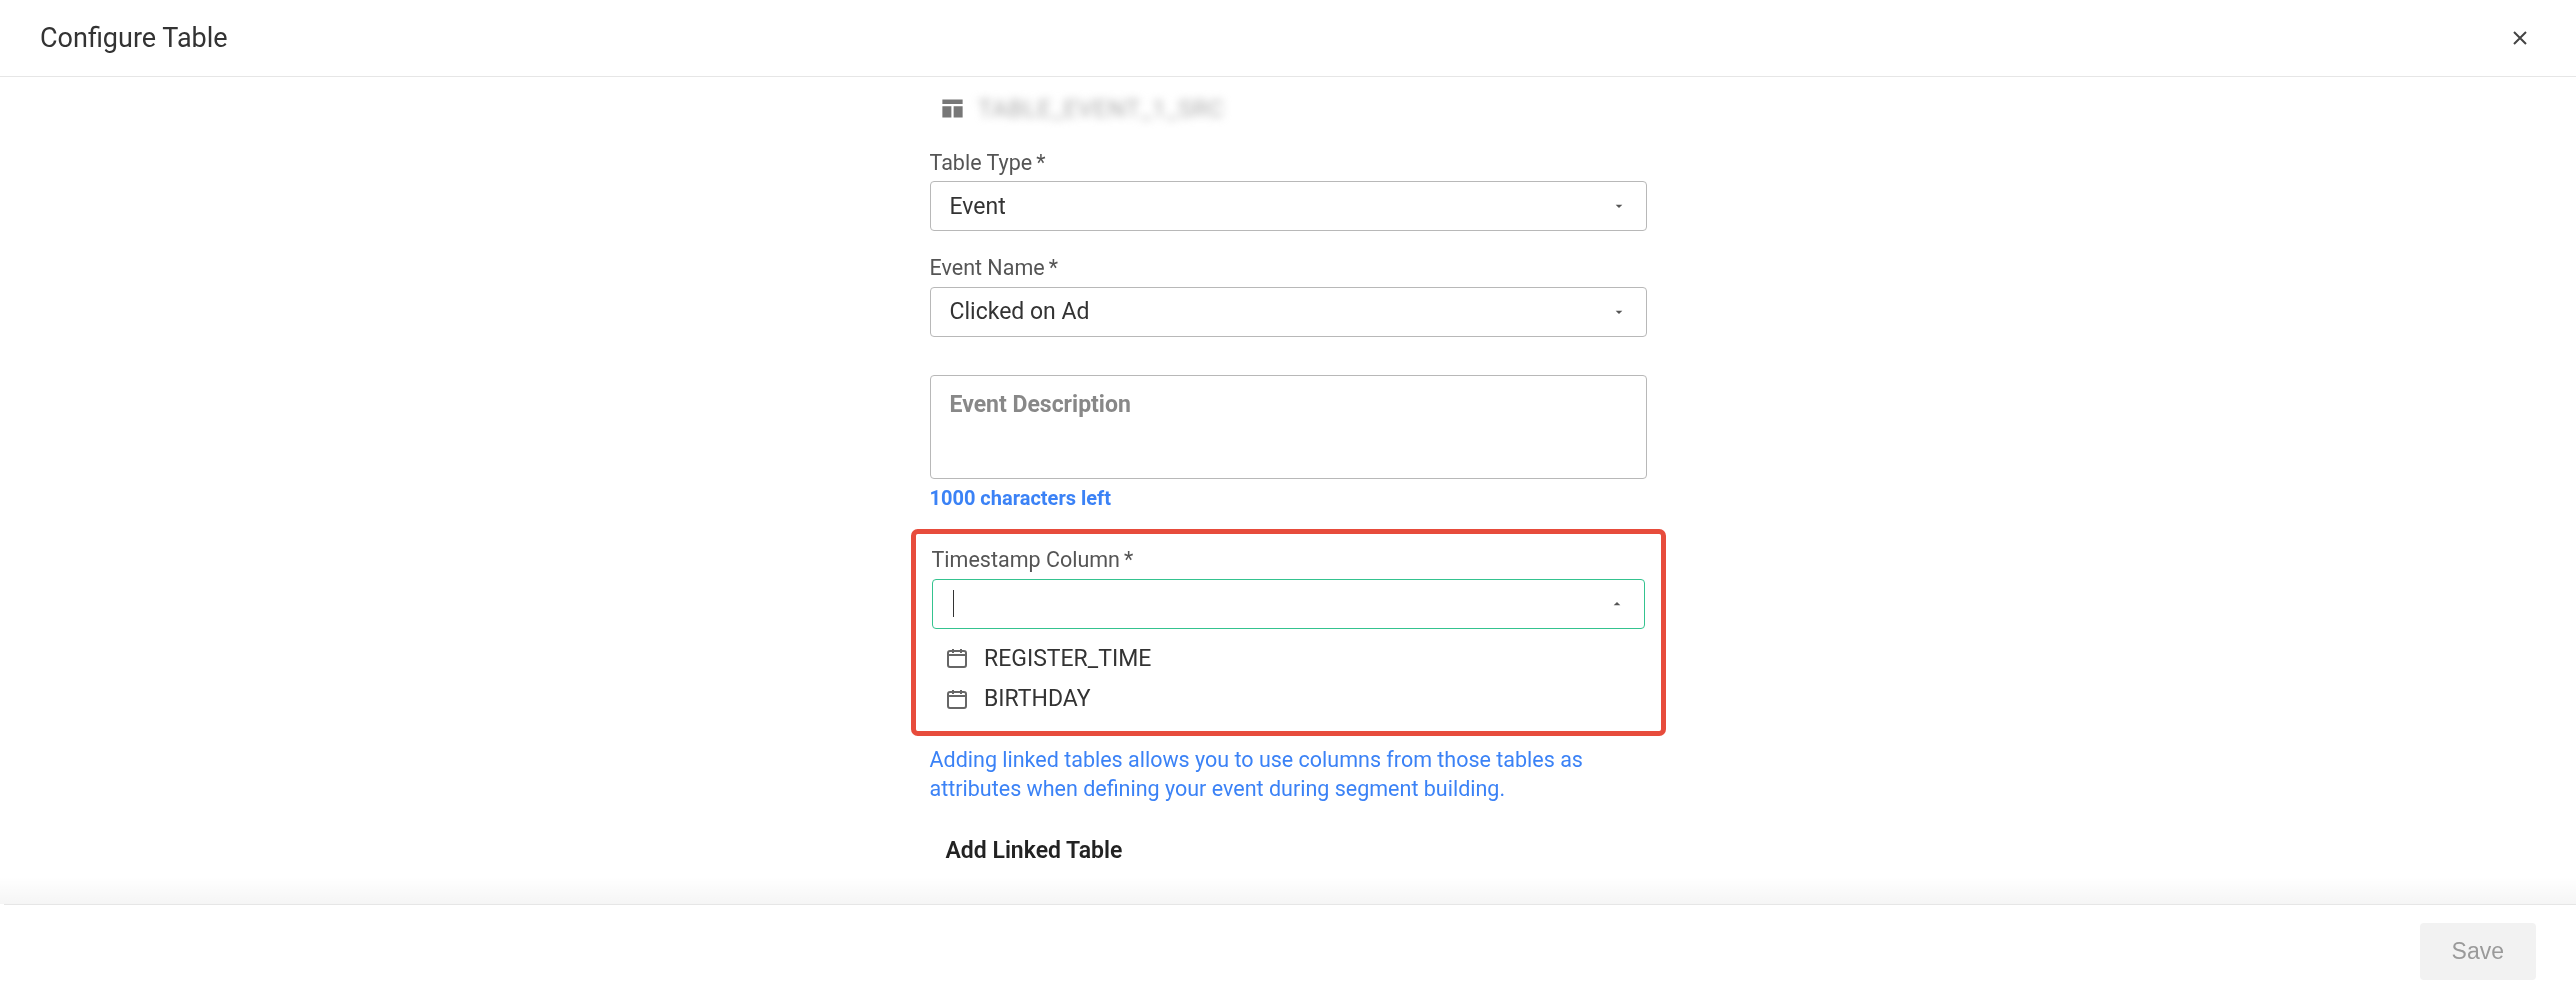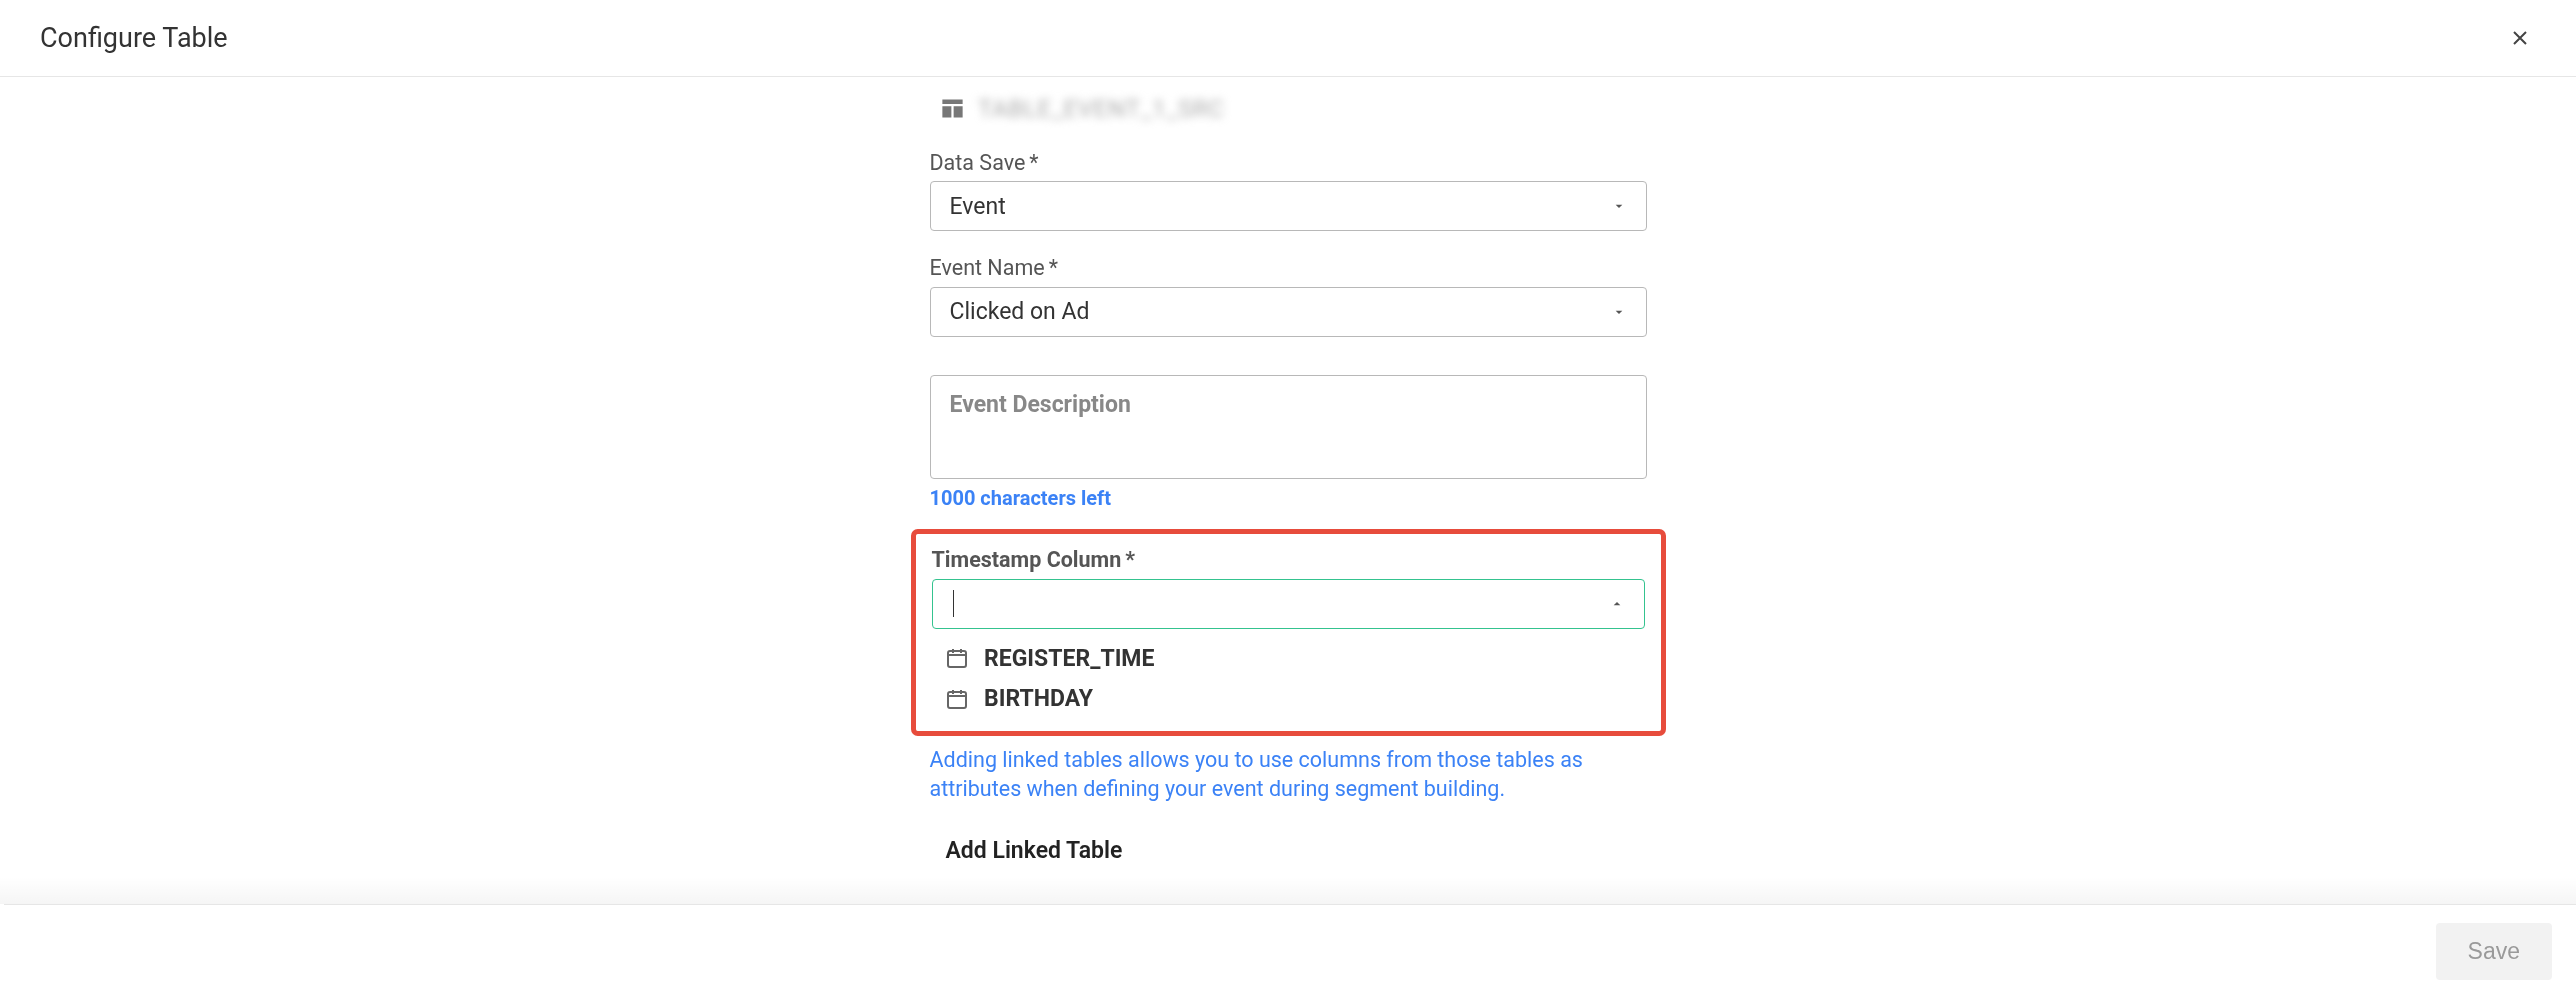--- a/index.html
+++ b/index.html
@@ -22,34 +22,34 @@
   .req { color: #555; }
   .select { position: relative; border: 0.7px solid #b8b8b8; border-radius: 4px; height: 50px; display: flex; align-items: center; padding: 12px 19px; cursor: pointer; background: #fff; }
   .select-value { font-size: 23px; color: #333; }
   .chev { position: absolute; right: 19px; top: 50%; transform: translateY(-50%); color: #555; }
   .chev svg { width: 16px; height: 16px; display: block; }
   .chev.up svg { transform: rotate(180deg); }
 
   .textarea { border: 0.7px solid #b8b8b8; border-radius: 4px; height: 104px; padding: 15px 19px; font-size: 23px; color: #888; resize: none; }
   .char-left { font-size: 20px; color: #3b82f6; margin-top: 6.7px; }
 
-  .highlight-box { border: 5.4px solid #e74c3c; border-radius: 6.7px; padding: 13.5px 16px 12px 16px; margin-top: 16px; margin-left: -19px; margin-right: -19px; font-weight: bold; }
+  .highlight-box { border: 5.4px solid #e74c3c; border-radius: 6.7px; padding: 13.5px 16px 12px 16px; margin-top: 16px; margin-left: -19px; margin-right: -19px; }
   .highlight-box .field { margin-bottom: 0; }
   .select.focused { border: 1.3px solid #34c38f; }
   .cursor-bar { width: 1.3px; height: 27px; background: #333; margin-left: 1.3px; }
 
   .dropdown-list { margin-top: 9.4px; }
   .dd-item { display: flex; align-items: center; gap: 15px; padding: 6.7px 13.5px; font-size: 23px; color: #333; cursor: pointer; border-radius: 2.7px; }
   .cal-icon { color: #666; }
   .cal-icon svg { width: 24px; height: 24px; display: block; }
 
   .help-text { font-size: 21.5px; color: #3b82f6; line-height: 1.35; margin-top: 9.4px; }
   .add-linked { margin-top: 34px; font-size: 23px; font-weight: 600; color: #222; cursor: pointer; padding-left: 16px; }
 
-  .footer { position: absolute; left: 4px; right: 0; bottom: 0; height: 94px; border-top: 0.7px solid #e6e6e6; display: flex; align-items: center; justify-content: flex-end; padding-right: 24px; background: #fff; }
+  .footer { position: absolute; left: 4px; right: 0; bottom: 0; height: 94px; border-top: 0.7px solid #e6e6e6; display: flex; align-items: center; justify-content: flex-end; padding-right: 40px; background: #fff; }
   .save-btn { background: #f2f2f2; color: #9a9a9a; font-size: 23px; padding: 15px 32px; border-radius: 4px; cursor: not-allowed; border: none; }
   .footer-shadow { position: absolute; left: 0; right: 0; bottom: 94px; height: 27px; background: linear-gradient(to top, rgba(0,0,0,0.04), rgba(0,0,0,0)); pointer-events: none; }
 
   .desc-section { margin-top: 38px; margin-bottom: 19px; font-weight: bold; }
 </style>
 </head>
 <body>
 
 <div class="modal">
 
@@ -70,21 +70,21 @@
             <rect x="3" y="4" width="18" height="4"></rect>
             <rect x="3" y="10" width="8" height="10"></rect>
             <rect x="13" y="10" width="8" height="10"></rect>
           </svg>
       </span>
       <span class="table-name">TABLE_EVENT_1_SRC</span>
     </div>
 
     <div class="field">
       <div class="field-label">
-        <span>Data Save</span>
+        <span>Table Type</span>
         <span class="req">*</span>
       </div>
       <div class="select">
         <span class="select-value">Event</span>
         <span class="chev">
           <svg viewBox="0 0 24 24" fill="currentColor">
               <path d="M7 10l5 5 5-5z"></path>
             </svg>
         </span>
       </div>

